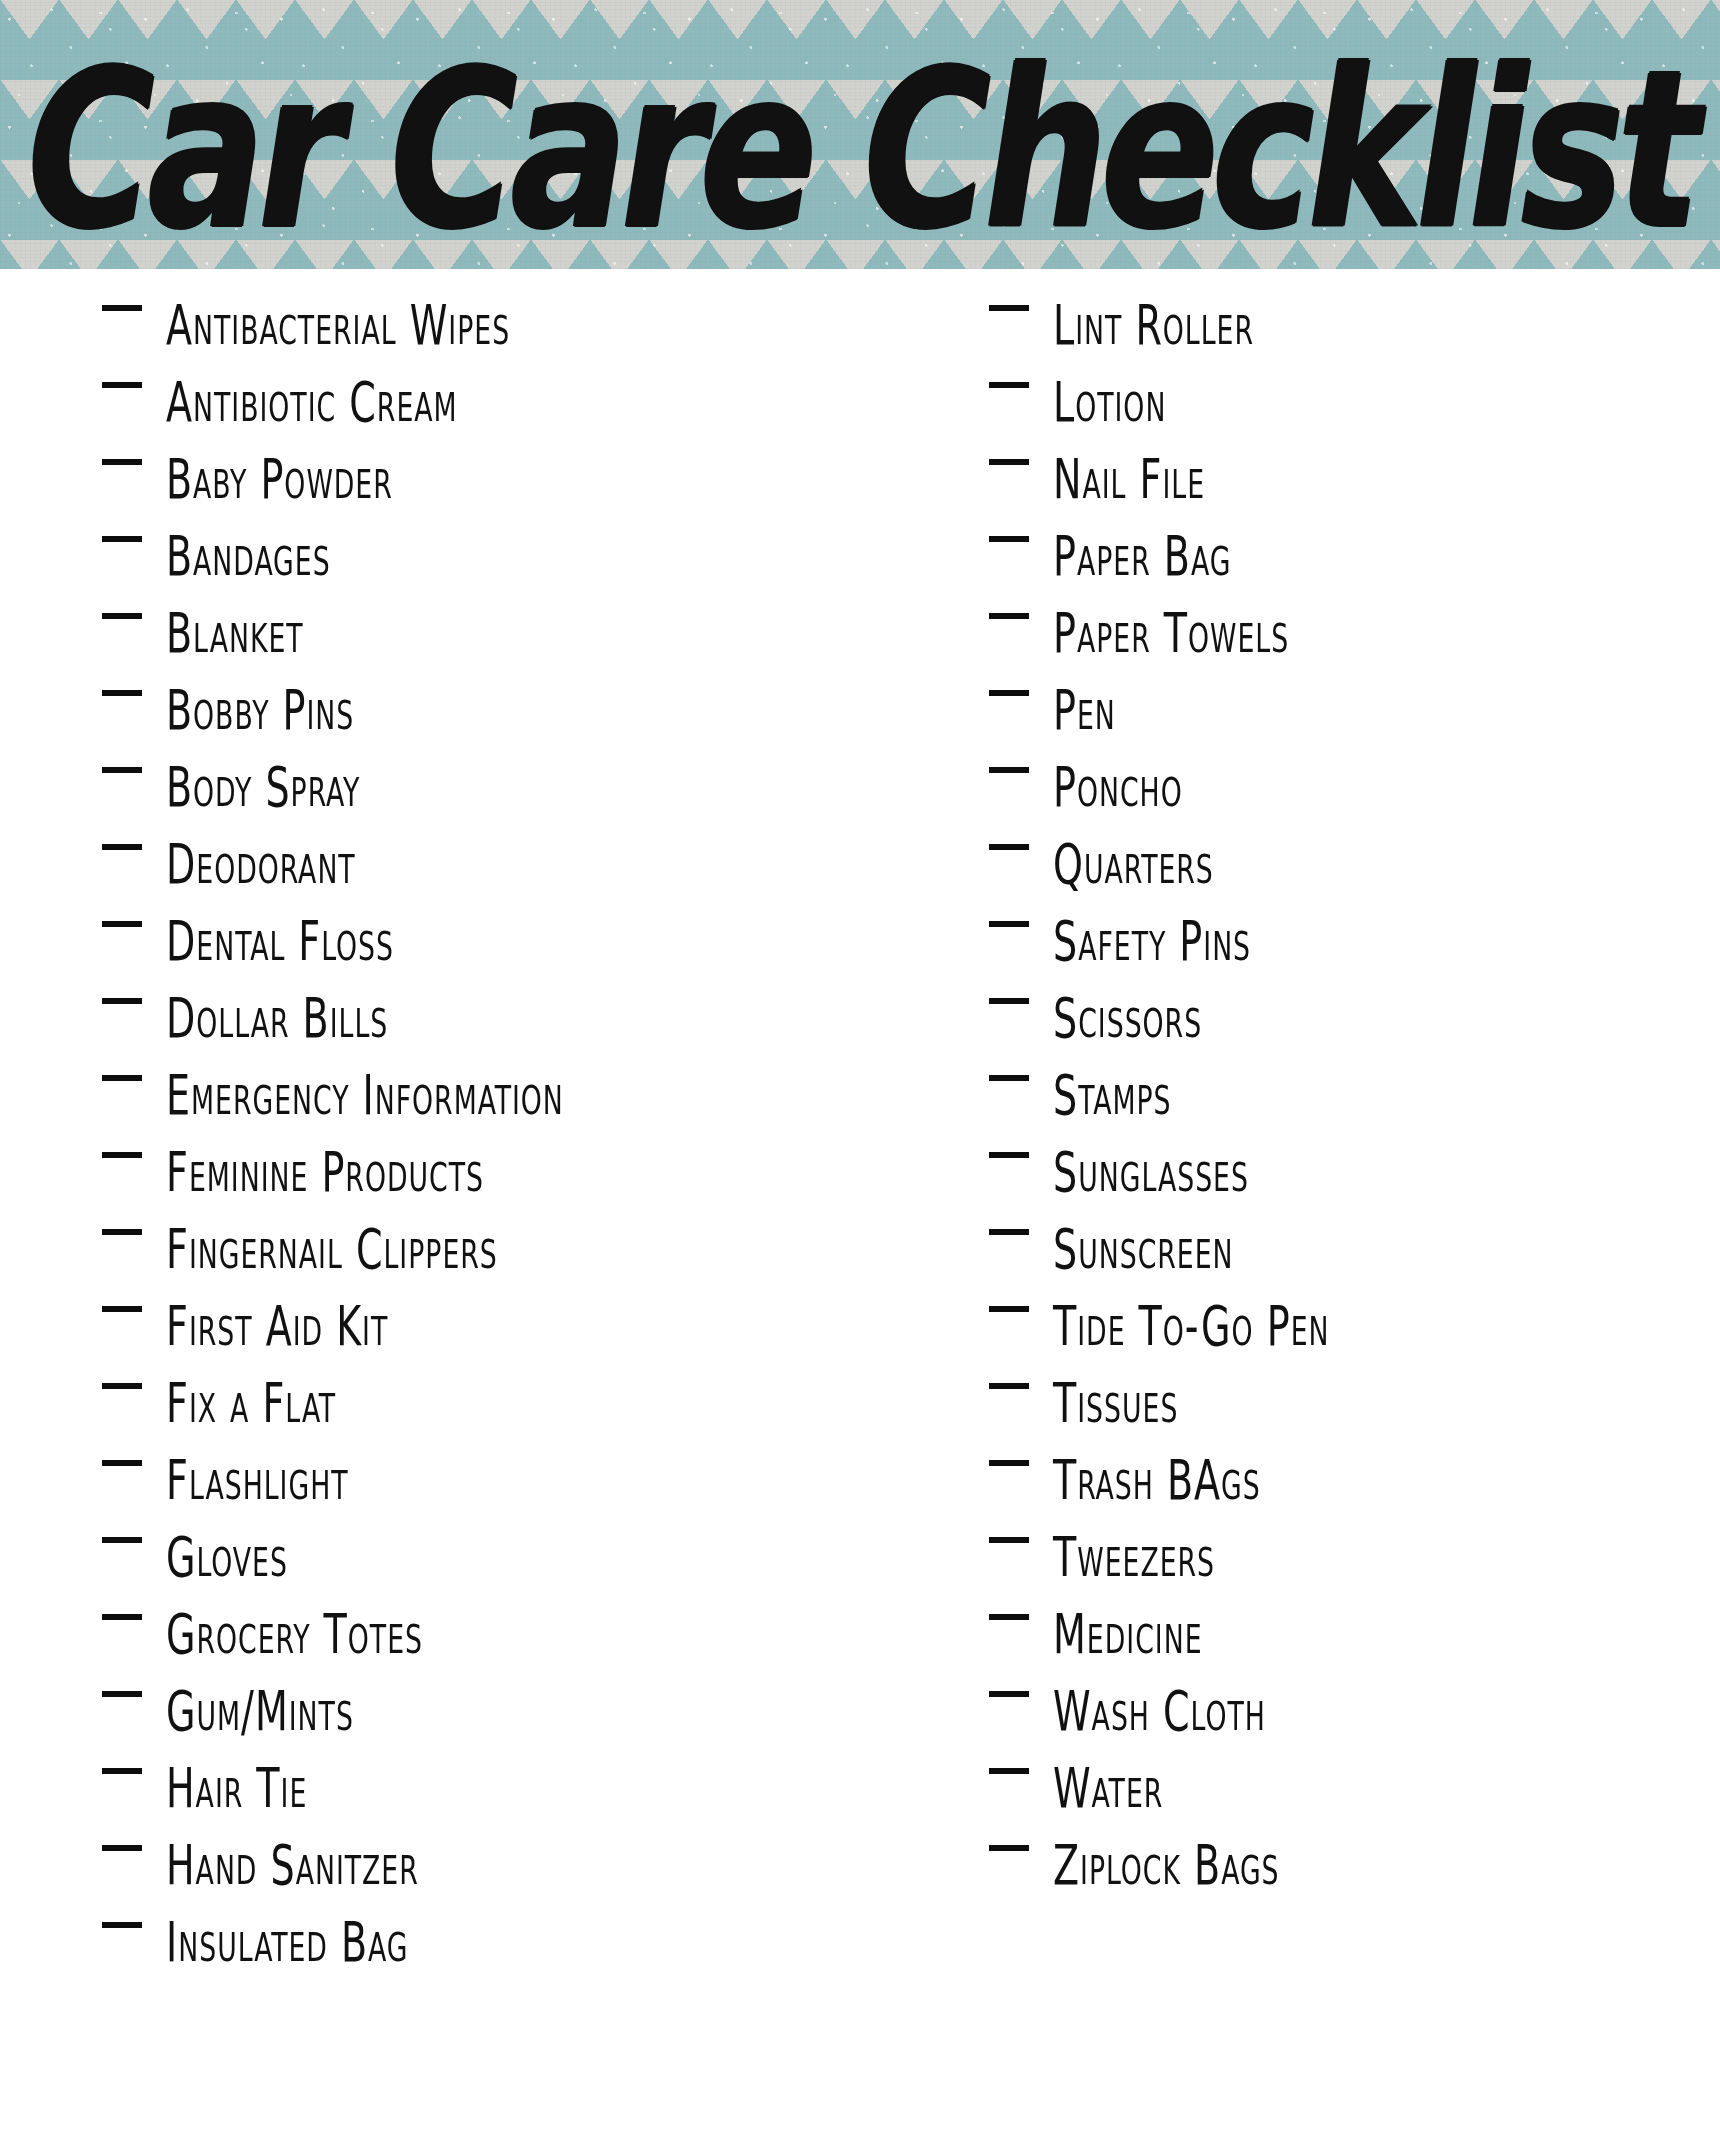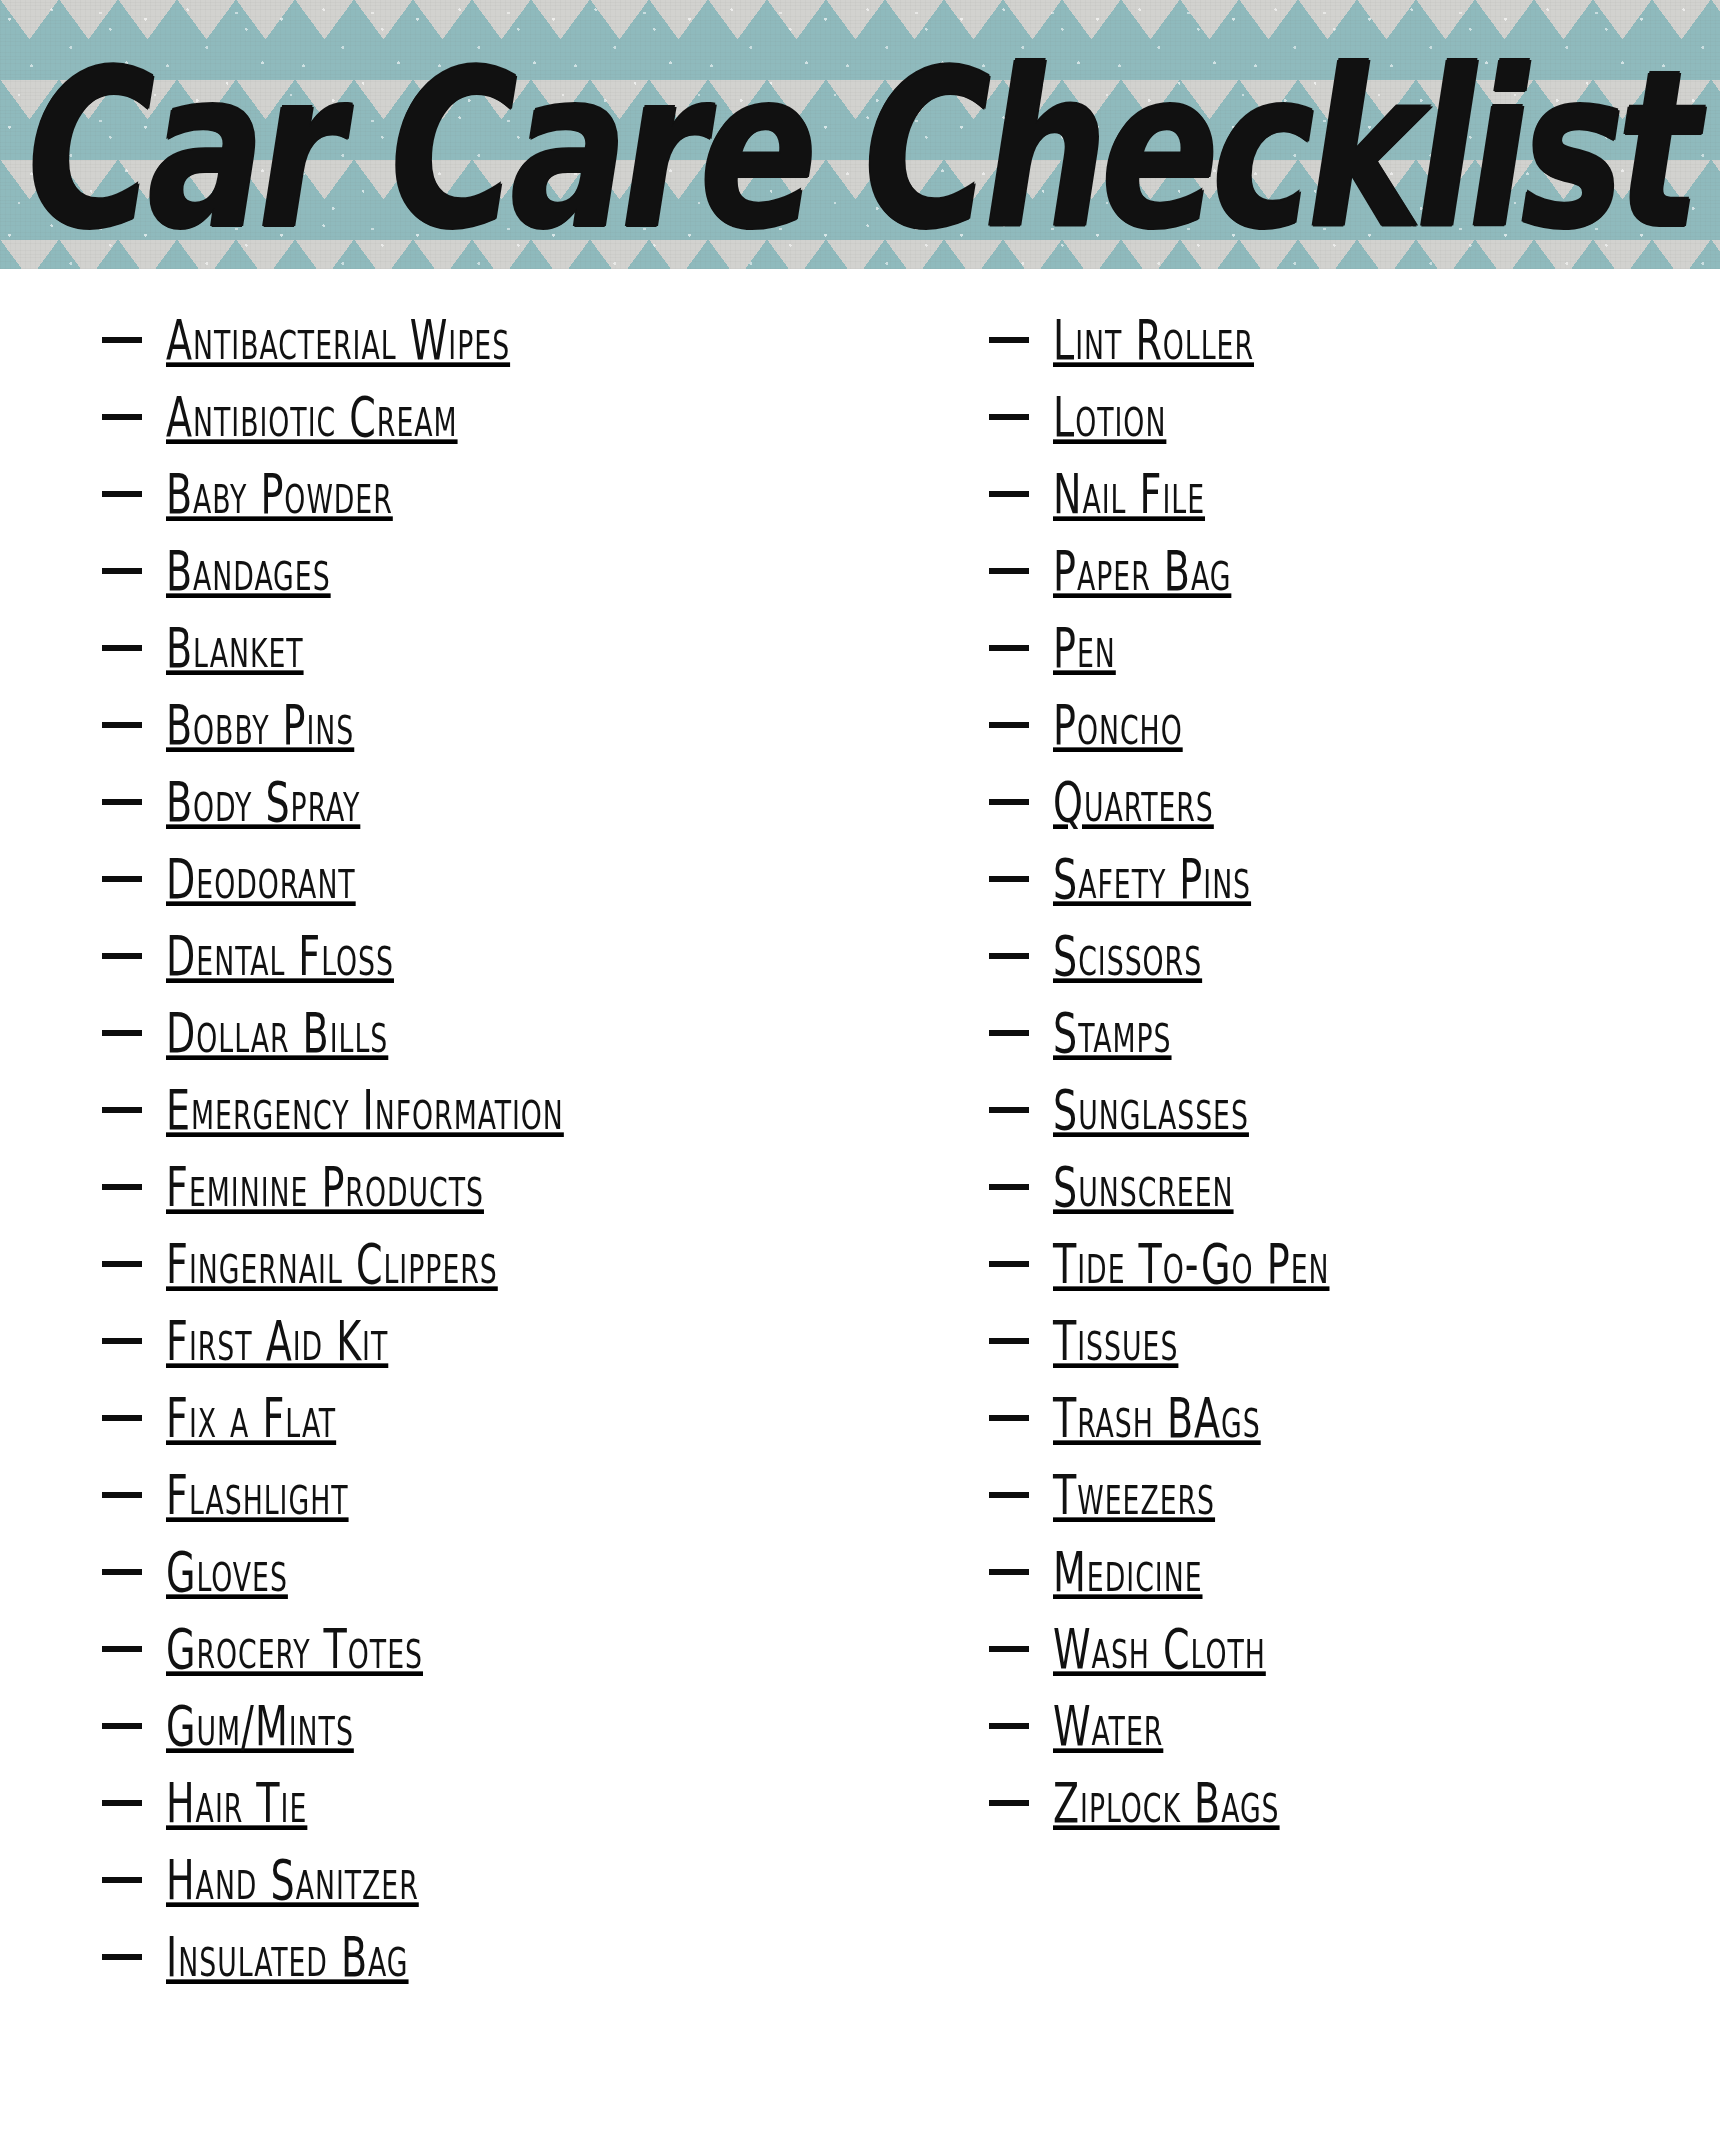--- a/index.html
+++ b/index.html
@@ -109,23 +109,22 @@
     display: flex;
   }
   .col {
     box-sizing: border-box;
   }
   .col-left  { width: 953px; padding-left: 102px; }
   .col-right { width: 767px; padding-left: 36px; }
 
   .row {
     display: flex;
-    align-items: center;
+    align-items: flex-start;
     height: 77px;
-    text-decoration: underline;
   }
   .blank {
     flex: 0 0 auto;
     width: 40px;
     margin-right: 24.4px;
     margin-bottom: 7.2px;
     border-bottom: 6.5px solid #0d0d0d;
   }
   .item-label {
     flex: 0 0 auto;
@@ -258,20 +257,24 @@
         <div class="row">
           <span class="blank"></span>
           <span class="item-label">Nail File</span>
         </div>
         <div class="row">
           <span class="blank"></span>
           <span class="item-label">Paper Bag</span>
         </div>
         <div class="row">
           <span class="blank"></span>
+          <span class="item-label">Paper Towels</span>
+        </div>
+        <div class="row">
+          <span class="blank"></span>
           <span class="item-label">Pen</span>
         </div>
         <div class="row">
           <span class="blank"></span>
           <span class="item-label">Poncho</span>
         </div>
         <div class="row">
           <span class="blank"></span>
           <span class="item-label">Quarters</span>
         </div>

